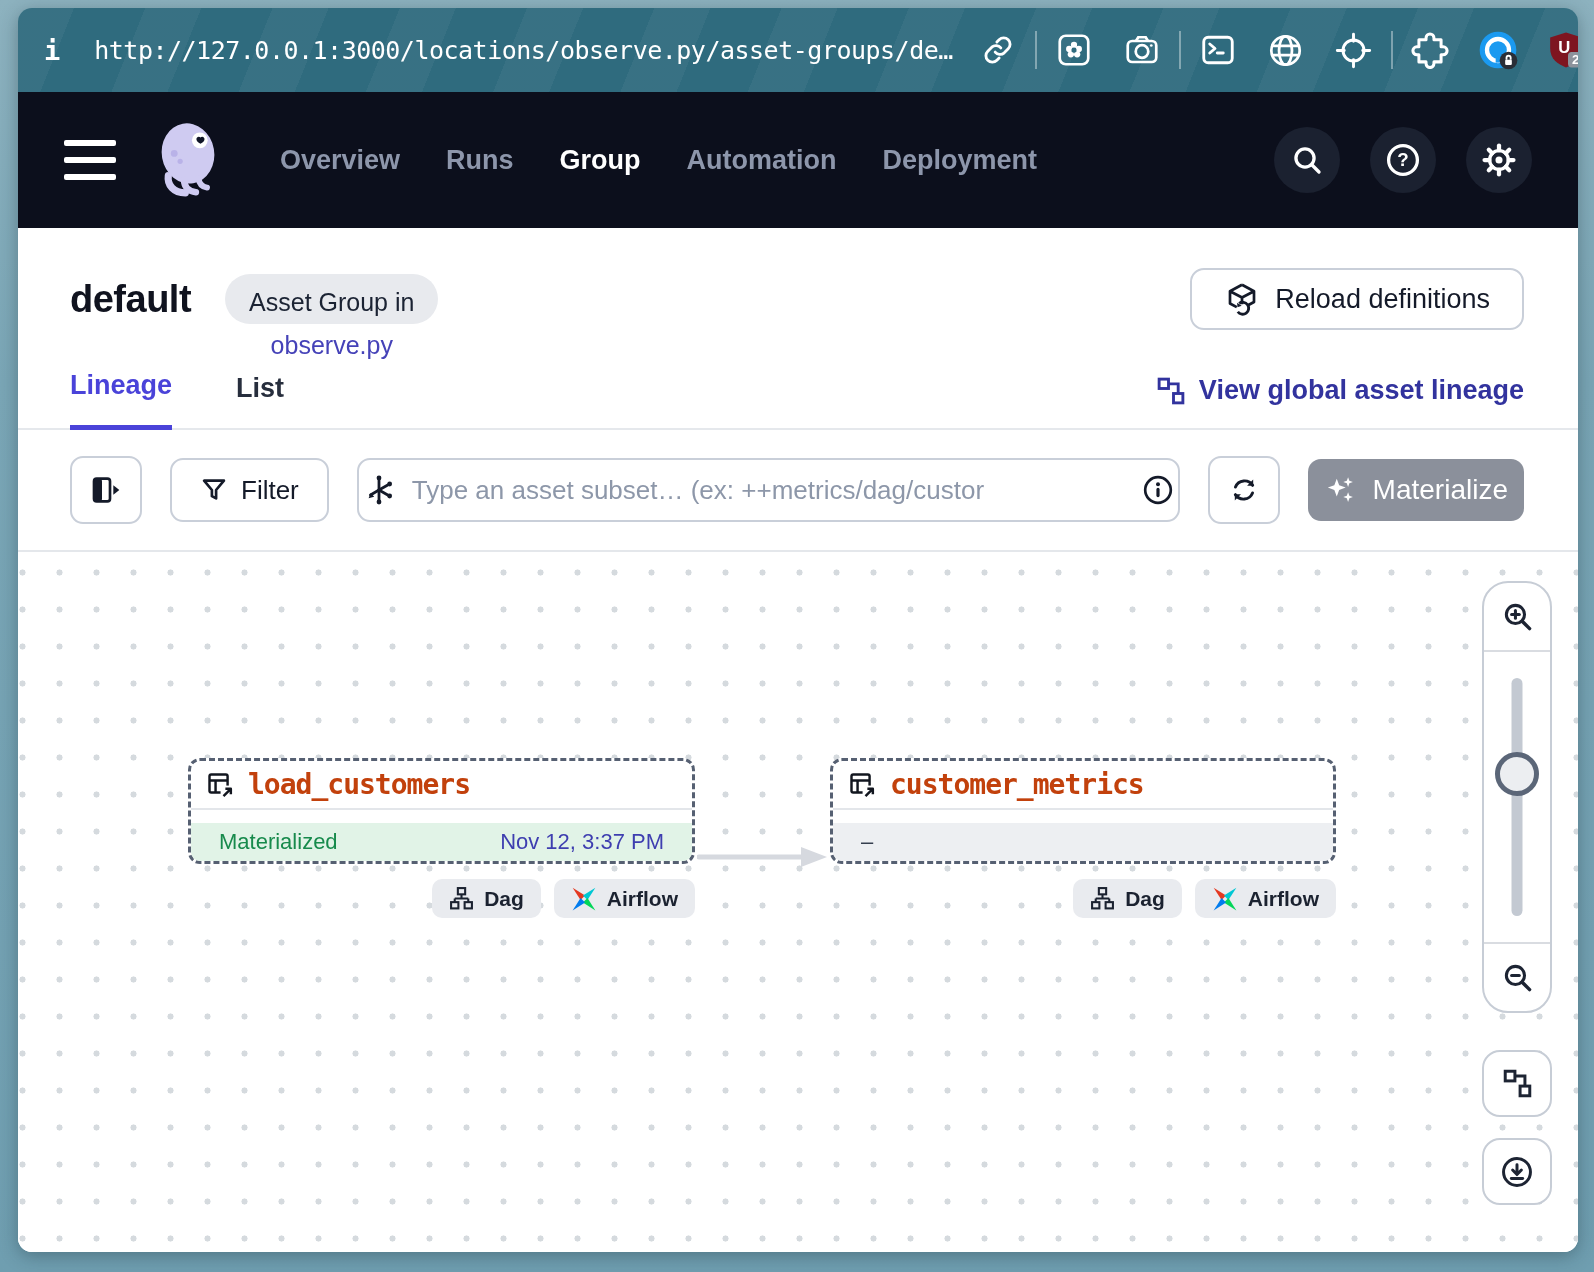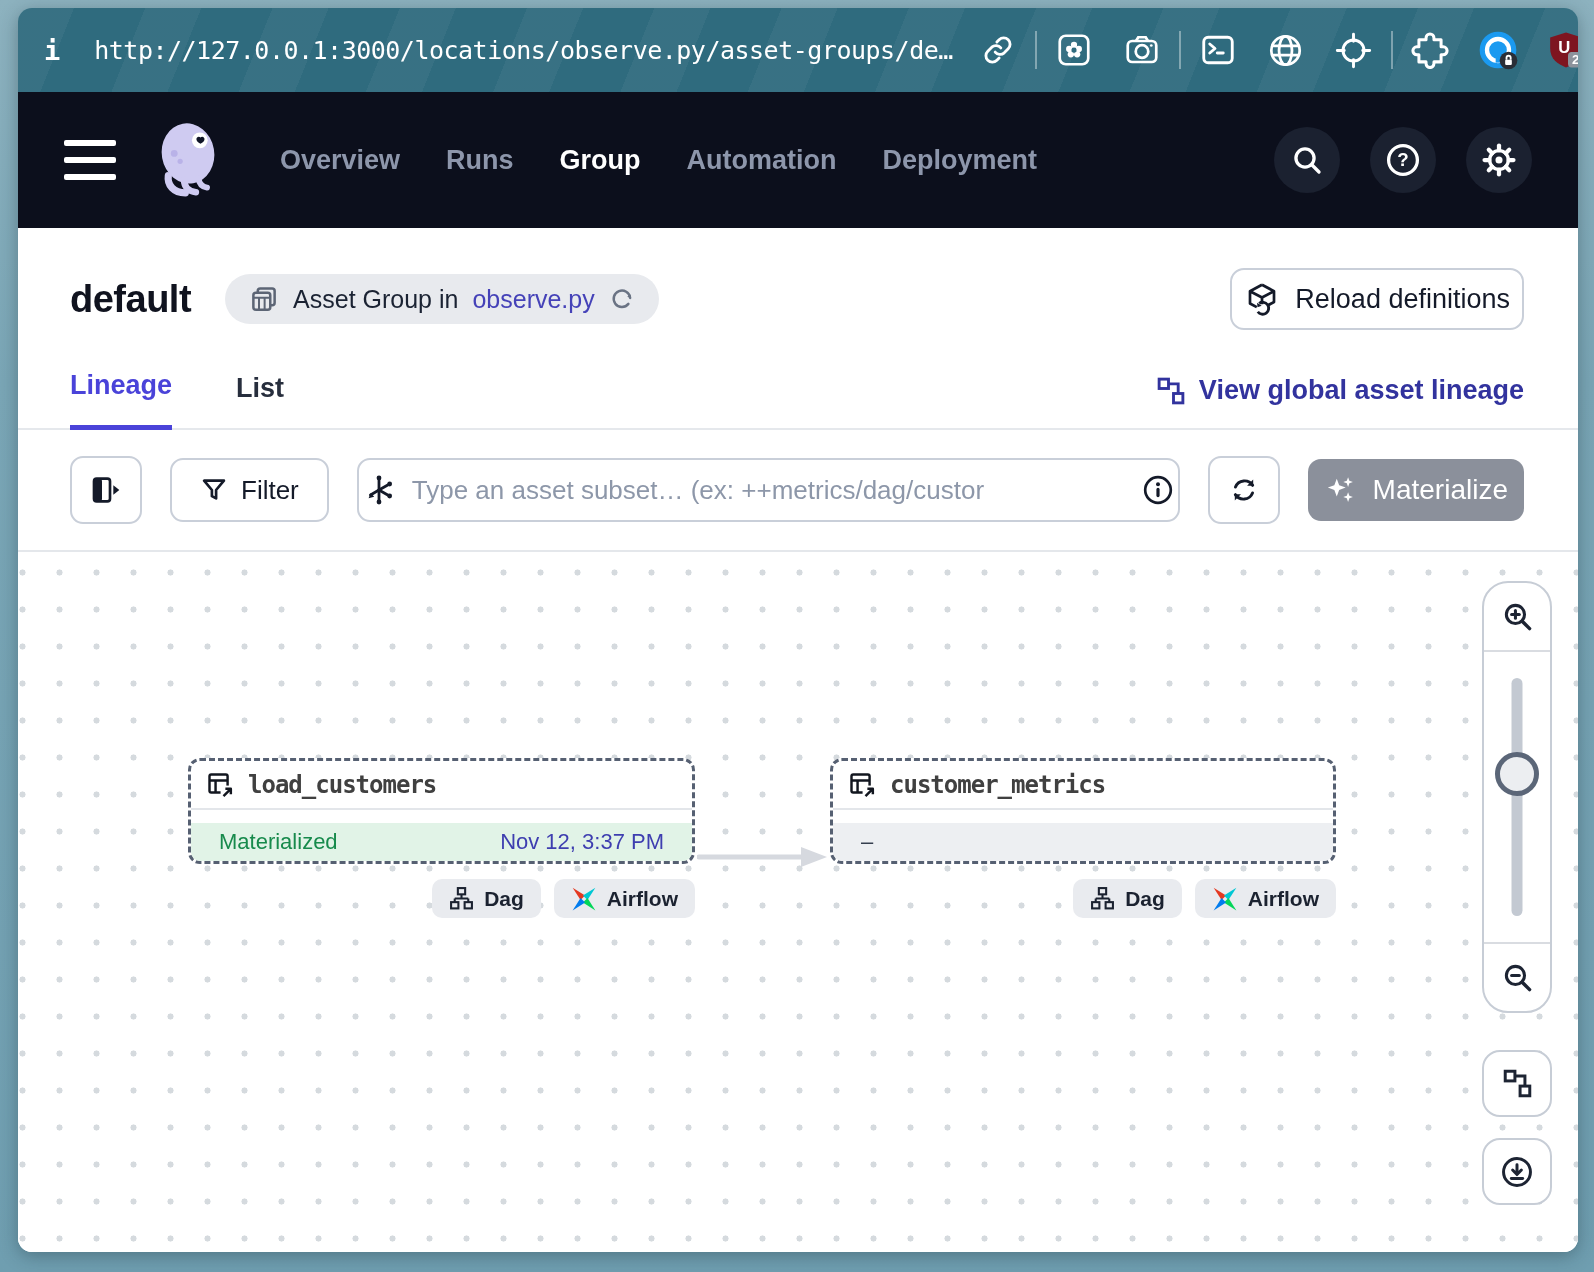--- a/index.html
+++ b/index.html
@@ -28,44 +28,44 @@
   .nav-links{display:flex;align-items:flex-start;gap:46px;}
   .nav-link{font-size:27px;font-weight:600;color:#8d96ab;cursor:pointer;}
   .nav-link.active{color:#ffffff;font-weight:700;}
   .nav-right{margin-left:auto;display:flex;align-items:center;gap:30px;}
   .nav-circle{width:66px;height:66px;border-radius:50%;background:#1b2130;display:flex;align-items:center;justify-content:center;cursor:pointer;}
 
   
   .page{flex:1;min-height:0;background:#fff;display:flex;flex-direction:column;color:#141a29;}
   .page-head{display:flex;align-items:center;padding:40px 54px 0 52px;}
   .page-title{font-size:38px;font-weight:700;color:#10131f;margin:0;letter-spacing:-.5px;}
-  .group-badge{margin-left:34px;height:50px;background:#e8eaee;border-radius:25px;display:flex;align-items:center;gap:14px;padding:0 24px;font-size:25px;color:#1b2333;}
+  .group-badge{margin-left:34px;height:50px;background:#e8eaee;border-radius:25px;display:flex;align-items:center;gap:14px;padding:0 24px;font-size:25px;color:#1b2333;flex-direction:column;}
   .group-link{color:#4542b8;cursor:pointer;}
-  .reload-btn{margin-left:auto;height:62px;background:#fff;border:2px solid #c9cfd9;border-radius:14px;display:flex;align-items:center;gap:15px;padding:0 12px;font-size:27px;font-weight:500;color:#141a29;cursor:pointer;font-family:inherit;}
+  .reload-btn{margin-left:auto;height:62px;background:#fff;border:2px solid #c9cfd9;border-radius:14px;display:flex;align-items:center;gap:15px;padding:0 32px;font-size:27px;font-weight:500;color:#141a29;cursor:pointer;font-family:inherit;}
 
   .tabs-row{display:flex;align-items:flex-end;padding:0 54px 0 52px;margin-top:40px;border-bottom:2px solid #e5e8ec;}
   .tab{font-size:27px;font-weight:700;padding-bottom:24px;cursor:pointer;}
   .tab.active{color:#4a43d9;border-bottom:5px solid #4a43d9;margin-bottom:-2px;}
   .tab.inactive{color:#272e3d;margin-left:64px;}
   .global-link{margin-left:auto;display:flex;align-items:center;gap:13px;color:#32339e;font-size:27px;font-weight:600;cursor:pointer;padding-bottom:22px;}
 
   .filter-row{display:flex;align-items:center;padding:26px 54px 26px 52px;gap:28px;}
   .sq-btn{width:68px;height:64px;background:#fff;border:2px solid #c9cfd9;border-radius:13px;display:flex;align-items:center;justify-content:center;cursor:pointer;flex-shrink:0;}
   .filter-btn{height:64px;background:#fff;border:2px solid #c9cfd9;border-radius:13px;display:flex;align-items:center;gap:13px;padding:12px 28px;font-size:26px;font-weight:500;color:#141a29;cursor:pointer;font-family:inherit;flex-shrink:0;}
   .subset-input{flex:1;height:64px;border:2px solid #c9cfd9;border-radius:13px;display:flex;align-items:center;gap:15px;padding:0 4px;box-sizing:border-box;background:#fff;}
   .subset-input input{flex:1;border:none;outline:none;font-size:26px;font-family:"Liberation Sans",sans-serif;color:#141a29;background:transparent;min-width:0;}
   .subset-input input::placeholder{color:#8d97a9;opacity:1;}
   .mat-btn{height:62px;background:#8b909b;border:none;border-radius:13px;display:flex;align-items:center;gap:15px;padding:0 16px;font-size:28px;font-weight:500;color:#fff;cursor:pointer;font-family:inherit;flex-shrink:0;}
 
   
   .graph{flex:1;min-height:0;position:relative;border-top:2px solid #e4e7eb;overflow:hidden;background-color:#fff;
     background-image:radial-gradient(circle,#d5dade 2.8px,rgba(255,255,255,0) 3.3px);background-size:37px 37px;background-position:23px 2px;}
   .asset-node{position:absolute;top:206px;height:106px;background:#fff;border:3px dashed #566072;border-radius:12px;box-sizing:border-box;display:flex;flex-direction:column;overflow:hidden;cursor:pointer;}
   .node-head{display:flex;align-items:center;gap:14px;padding:0 15px;height:47px;border-bottom:2px solid #e3e6ea;flex-shrink:0;}
-  .node-name{font-family:"DejaVu Sans Mono",monospace;font-size:24px;font-weight:700;color:#404040;letter-spacing:-1px;}
+  .node-name{font-family:"DejaVu Sans Mono",monospace;font-size:28px;font-weight:700;color:#c2410c;letter-spacing:-1px;}
   .node-mid{height:13px;flex-shrink:0;background:#fff;}
   .node-status{flex:1;display:flex;align-items:center;justify-content:space-between;padding:0 28px;font-size:22px;}
   .status-green{background:#e1f3e7;}
   .status-green .status-label{color:#178a4c;}
   .status-green .status-time{color:#3e3eb0;}
   .status-gray{background:#edeff2;}
   .status-gray .status-label{color:#353e4e;}
   .tag-row{position:absolute;top:327px;display:flex;gap:13px;justify-content:flex-end;}
   .tag{height:39px;background:#e9ebef;border-radius:10px;display:flex;align-items:center;gap:10px;padding:0 17px;font-size:21px;font-weight:700;color:#1b2230;cursor:pointer;}
   .edge-arrow{position:absolute;left:679px;top:292px;}

